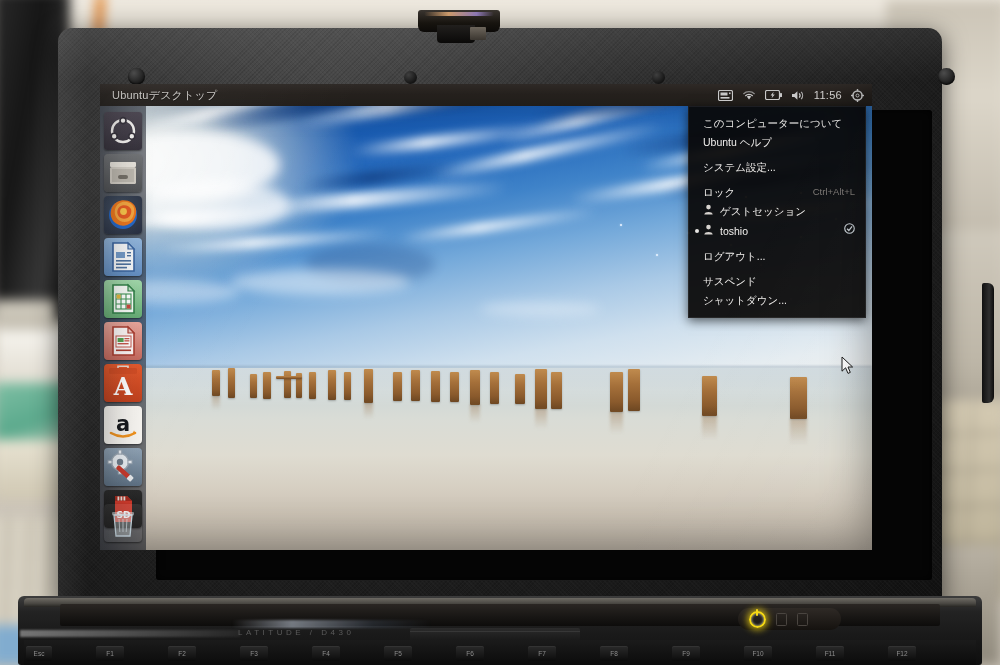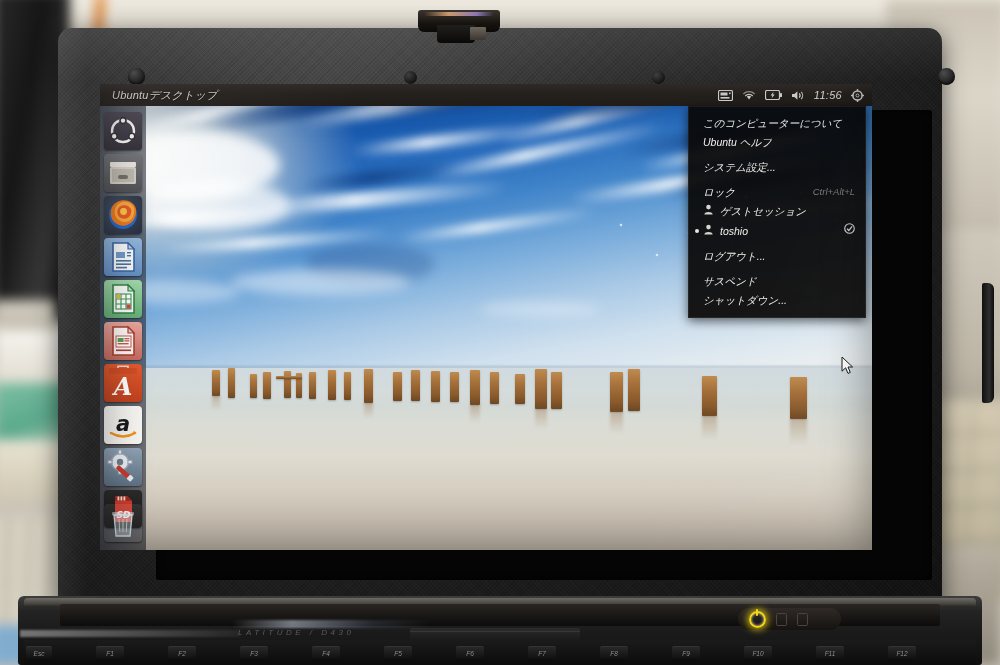--- a/index.html
+++ b/index.html
@@ -83,21 +83,21 @@
     transform: rotate(4deg);
   }
   .bg-cable {
     position:absolute; right:60px; top:460px; width:120px; height:6px;
     background: linear-gradient(90deg,#d8cfa8,#bdb28c);
     transform: rotate(-28deg);
     border-radius:3px;
   }
 
   
-  #laptop { position:absolute; left:0; top:0; width:1000px; height:665px;font-style:italic; }
+  #laptop { position:absolute; left:0; top:0; width:1000px; height:665px; }
 
   .lid {
     position:absolute;
     left:58px; top:28px; width:884px; height:580px;
     background:
       radial-gradient(ellipse at 30% 15%, #4a4a4a 0%, #303030 35%, #1c1c1c 70%, #111 100%);
     border-radius: 14px 14px 10px 10px;
     box-shadow: 0 6px 24px rgba(0,0,0,0.6);
   }
   .lid-texture {

